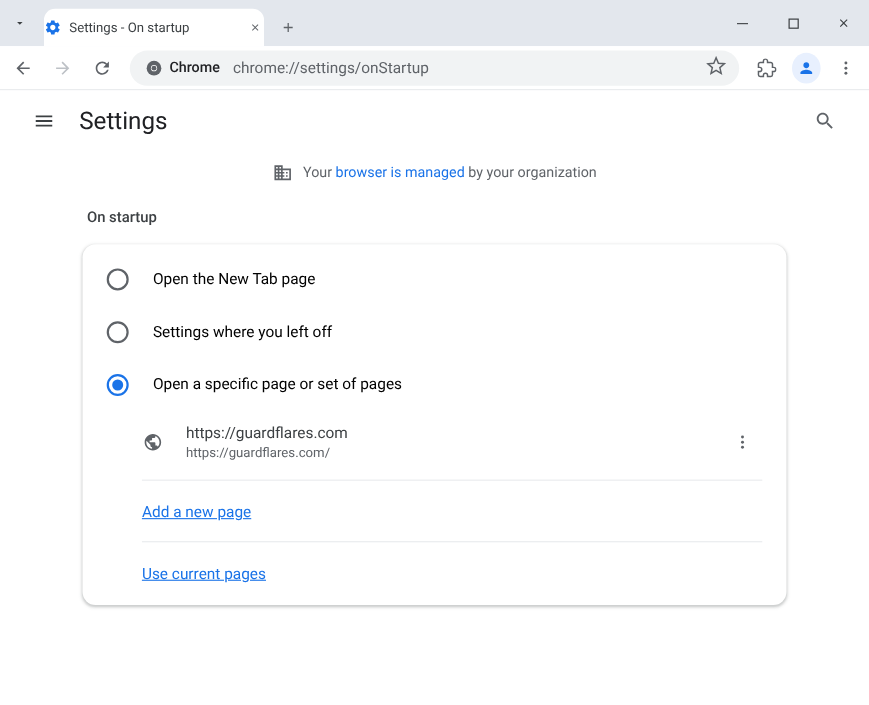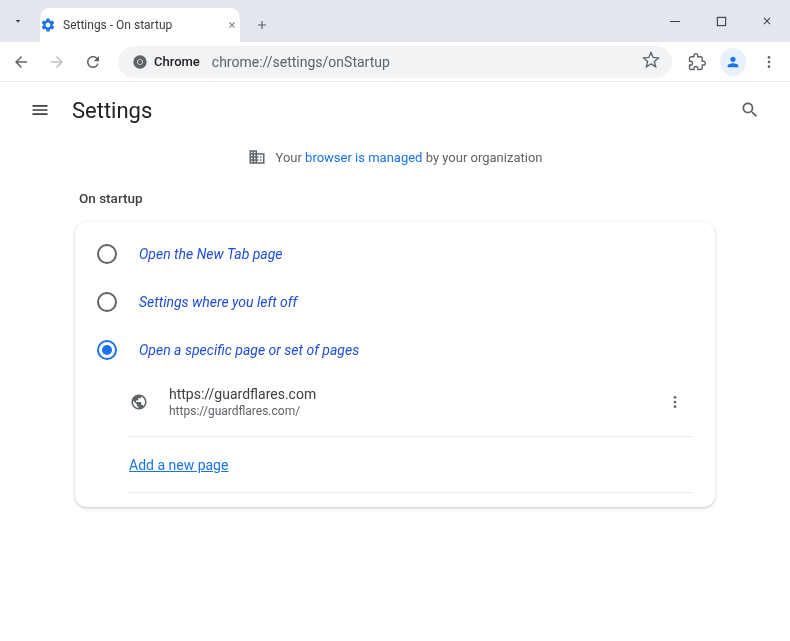--- a/index.html
+++ b/index.html
@@ -39,21 +39,21 @@
 .managed-link { color: #1a73e8; }
 
 
 .content { width: 640px; margin: 0 auto; }
 .section-label { font-size: 13.5px; color: #3c4043; font-weight: 500; padding: 6px 4px 16px; }
 .card { background: #fff; border-radius: 12px; box-shadow: 0 1px 2px rgba(60,64,67,0.18), 0 1px 3px 1px rgba(60,64,67,0.10); padding: 8px 0; }
 .radio-row { display: flex; align-items: center; padding: 14px 22px; gap: 22px; cursor: pointer; }
 .radio { width: 20px; height: 20px; border: 2px solid #5f6368; border-radius: 50%; flex-shrink: 0; position: relative; }
 .radio.selected { border-color: #1a73e8; }
 .radio.selected::after { content: ''; position: absolute; width: 10px; height: 10px; background: #1a73e8; border-radius: 50%; top: 50%; left: 50%; transform: translate(-50%, -50%); }
-.radio-label { font-size: 14px; color: #1d4ed8; font-style: italic; }
+.radio-label { font-size: 14px; color: #000000; }
 .page-item { display: flex; align-items: center; padding: 10px 22px 10px 54px; gap: 20px; }
 .globe-icon { width: 20px; height: 20px; display: flex; align-items: center; justify-content: center; color: #5f6368; flex-shrink: 0; }
 .page-texts { flex: 1; display: flex; flex-direction: column; gap: 2px; }
 .page-title { font-size: 14px; color: #3c4043; }
 .page-url { font-size: 12px; color: #5f6368; }
 .more-btn { width: 36px; height: 36px; display: flex; align-items: center; justify-content: center; color: #5f6368; border-radius: 50%; }
 .divider { height: 1px; background: #e8eaed; margin: 6px 22px 6px 54px; }
 .link-row { padding: 12px 22px 12px 54px; }
 .action-link { font-size: 14px; color: #1a73e8; text-decoration: underline; cursor: pointer; }
 
@@ -210,16 +210,19 @@
             <circle cx="12" cy="12" r="2" fill="currentColor"></circle>
             <circle cx="12" cy="19" r="2" fill="currentColor"></circle>
           </svg>
         </div>
     </div>
     <div class="divider"></div>
     <div class="link-row">
       <span class="action-link">Add a new page</span>
     </div>
     <div class="divider"></div>
+    <div class="link-row">
+      <span class="action-link">Use current pages</span>
+    </div>
   </div>
 </div>
 
 <div class="watermark">PC<span class="wm-line2">risk.com</span></div>
 
 </body></html>

